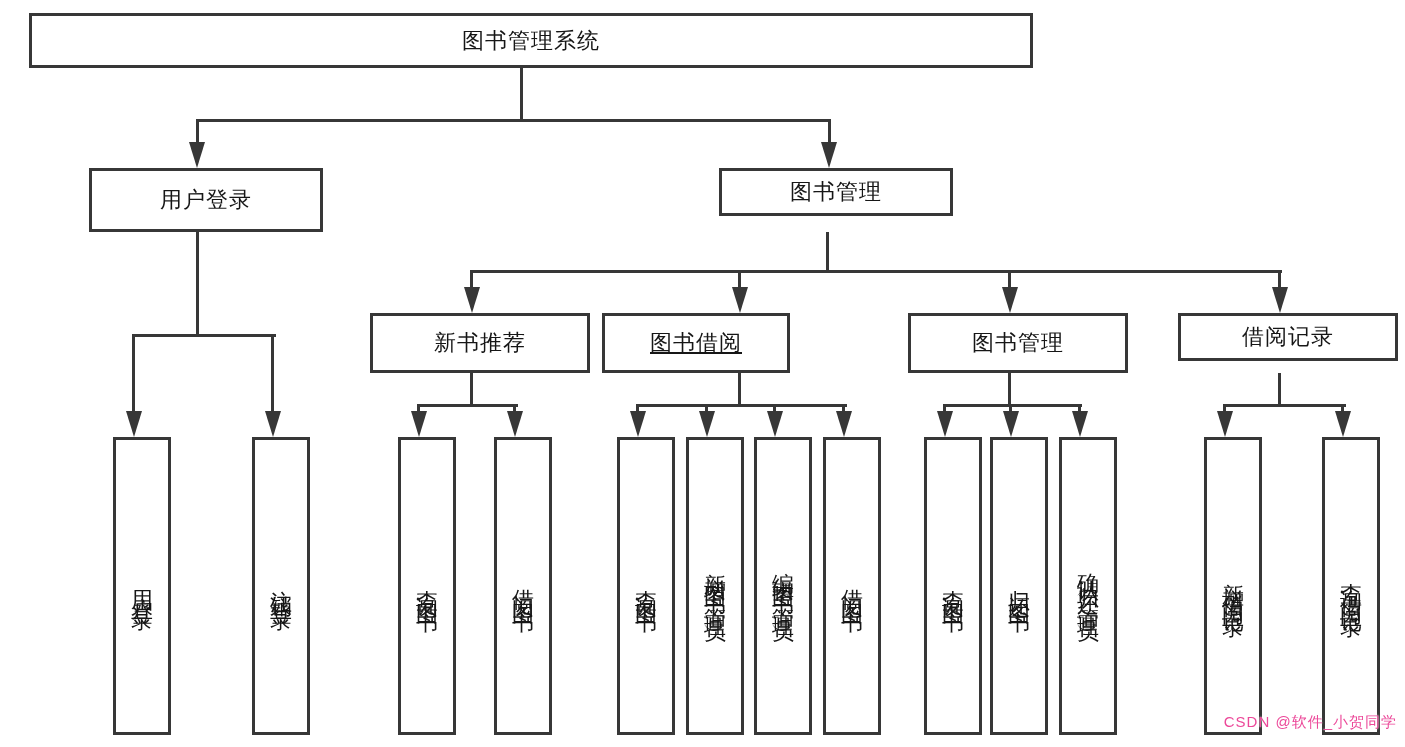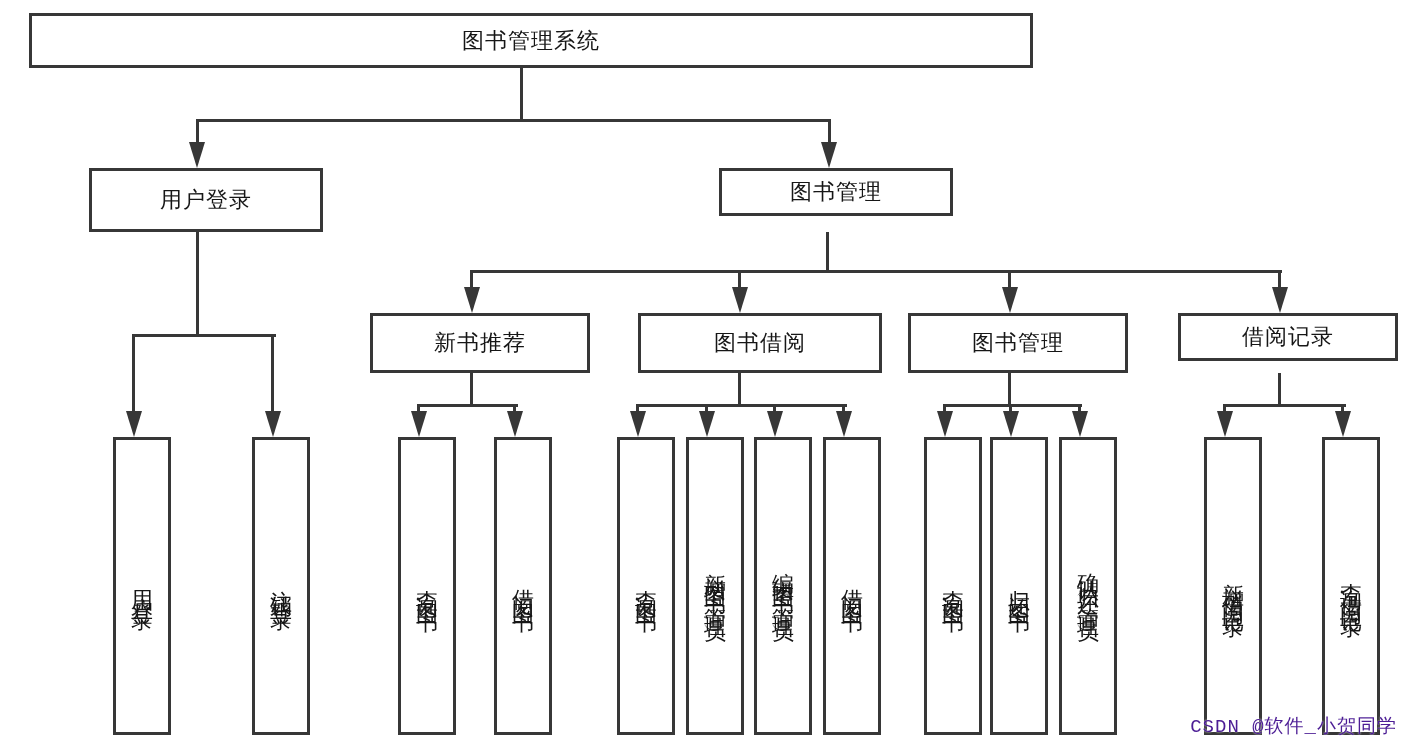--- a/index.html
+++ b/index.html
@@ -38,25 +38,24 @@
   .hline{position:absolute;height:3px;background:var(--line);}
   .arrow{
     position:absolute;width:0;height:0;
     border-left:8px solid transparent;
     border-right:8px solid transparent;
     border-top:26px solid var(--line);
   }
   .watermark{
     position:absolute;
     top:713px;right:8px;
-    font-size:19px;
-    color:#4c1d95;
+    font-size:15px;
+    color:#ec4899;
     letter-spacing:1px;
     text-shadow:0 0 2px #ffffff;
-    font-family:Liberation Mono, monospace;
   }
 </style>
 </head>
 <body>
 
 <div class="canvas">
 
   <div class="vline" style="left:520px;top:66px;height:55px;"></div>
   <div class="hline" style="left:197px;top:119px;width:634px;"></div>
   <div class="vline" style="left:196px;top:119px;height:29px;"></div>
@@ -125,21 +124,21 @@
   </div>
 
   <div class="box" style="left:711px;top:168px;width:234px;height:48px;">
     <span>图书管理</span>
   </div>
 
   <div class="box" style="left:362px;top:313px;width:220px;height:60px;">
     <span>新书推荐</span>
   </div>
 
-  <div class="box" style="left:630px;top:313px;width:244px;height:60px;">
+  <div class="box" style="left:594px;top:313px;width:188px;height:60px;text-decoration:underline;">
     <span>图书借阅</span>
   </div>
 
   <div class="box" style="left:900px;top:313px;width:220px;height:60px;">
     <span>图书管理</span>
   </div>
 
   <div class="box" style="left:1170px;top:313px;width:220px;height:48px;">
     <span>借阅记录</span>
   </div>

